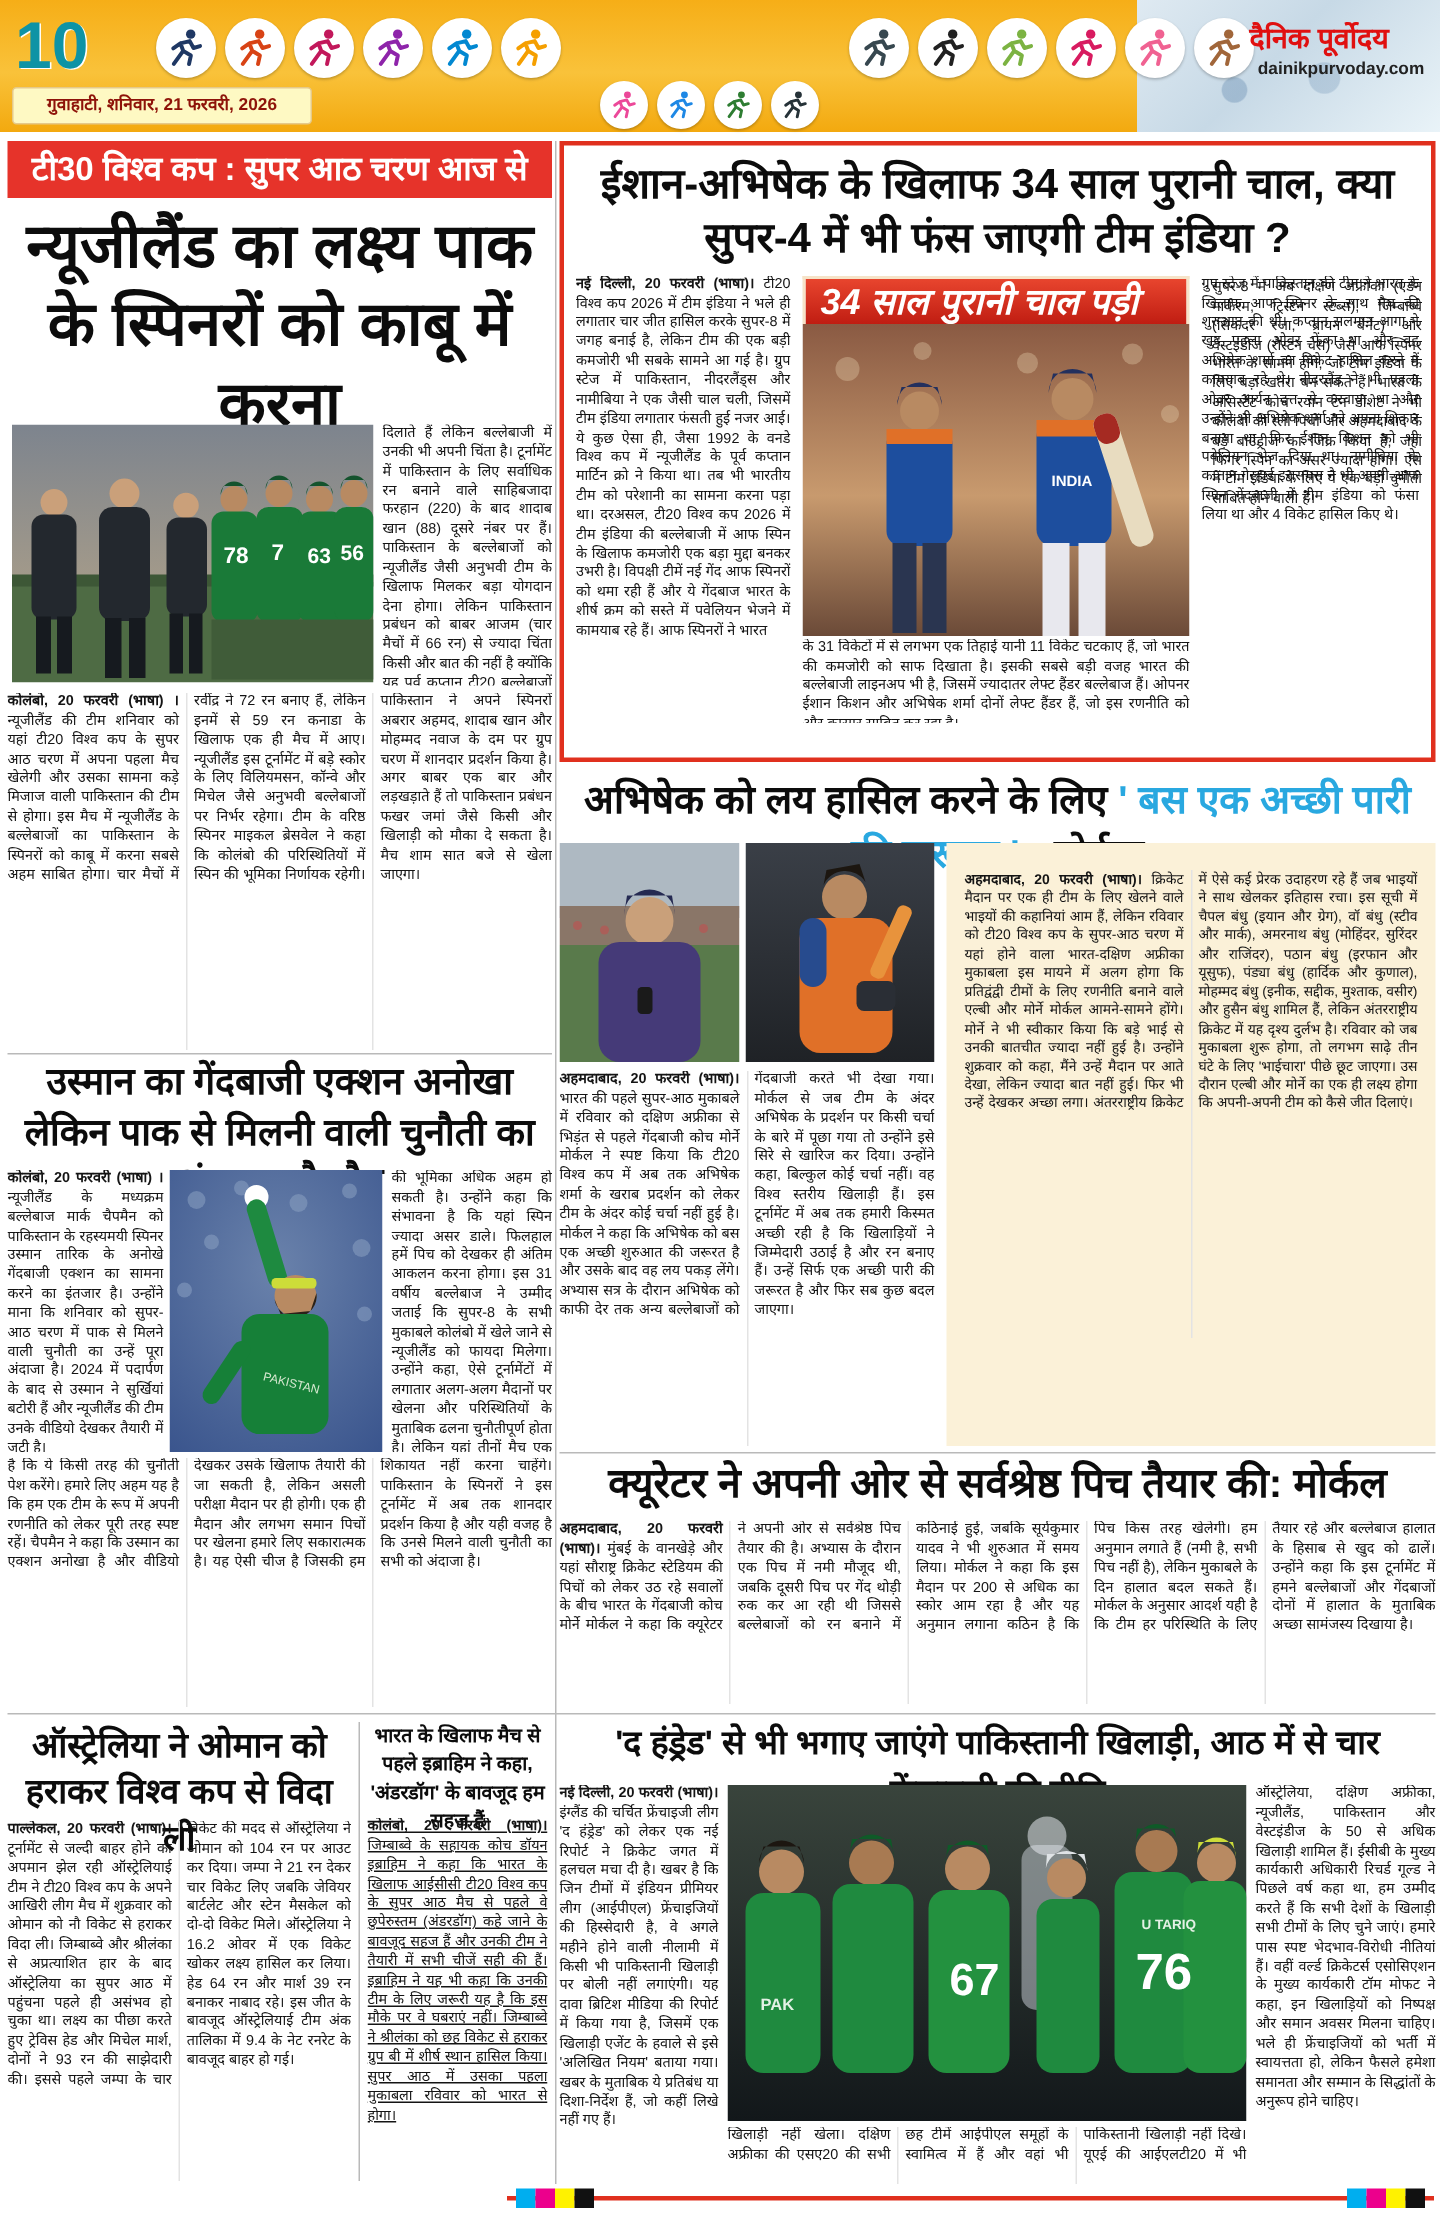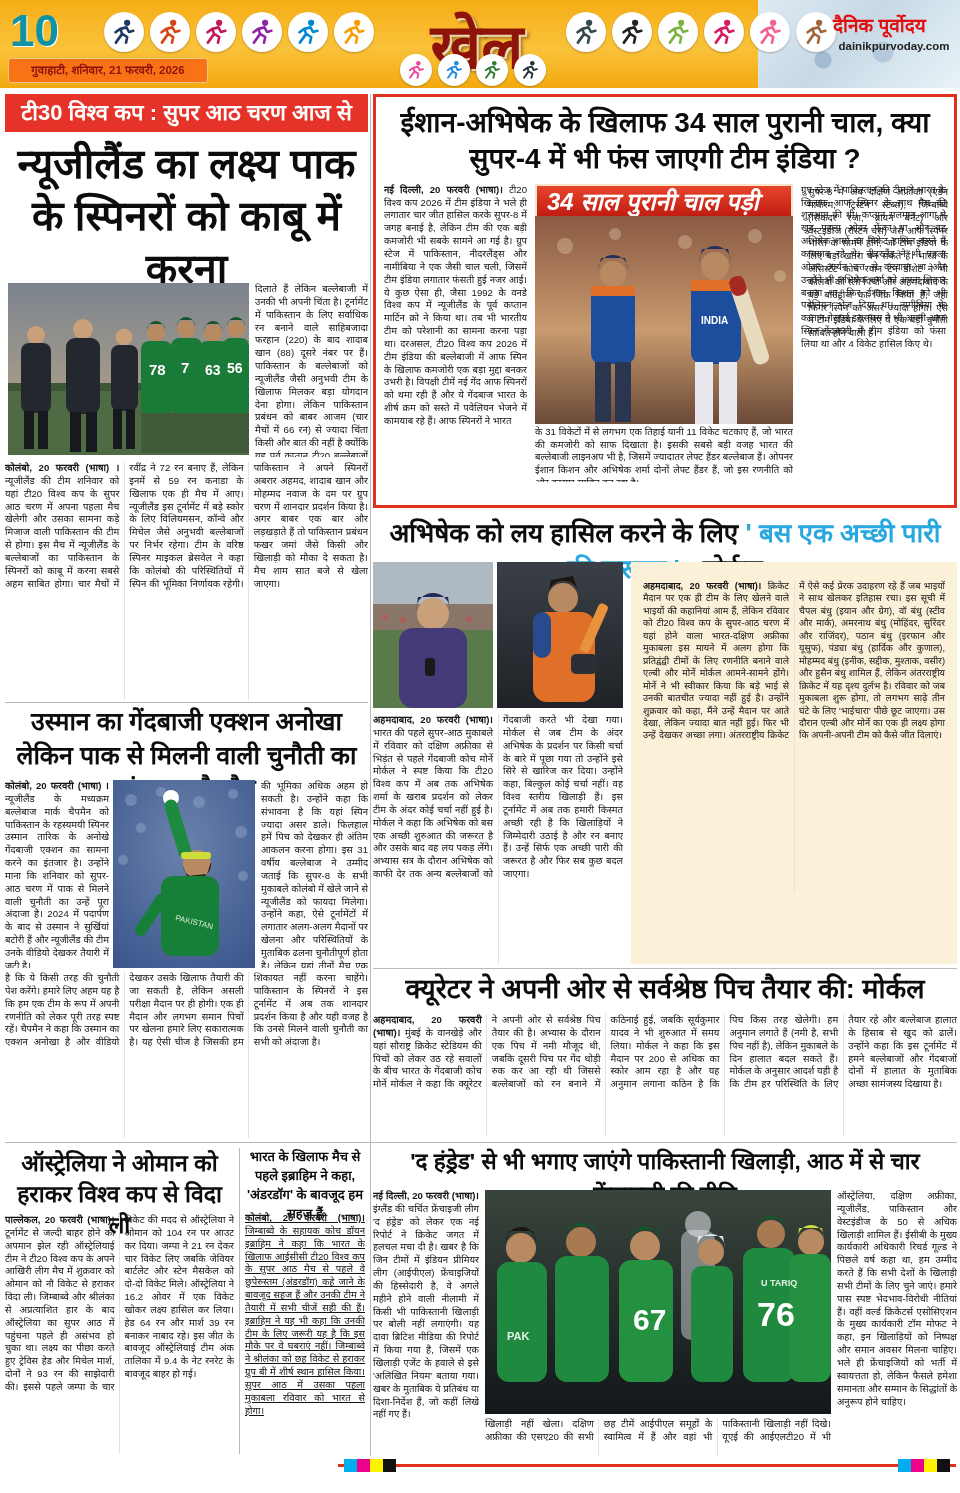--- a/index.html
+++ b/index.html
@@ -16,21 +16,21 @@
   .hdr-right { position:absolute; left:758px; top:0; width:202px; height:88px;
                background:linear-gradient(135deg,#dfeaf2 0%,#c7d9e6 45%,#e9f3f8 100%); }
   .hdr-right::after{content:"";position:absolute;left:20px;top:40px;width:150px;height:40px;
                background:radial-gradient(circle at 30% 50%, rgba(90,130,170,.35) 0 8px, transparent 9px),
                           radial-gradient(circle at 70% 30%, rgba(90,130,170,.25) 0 10px, transparent 11px);}
   .pgnum { position:absolute; left:10px; top:6px; font-size:44px; font-weight:bold;
            color:#0e93a5; text-shadow:1px 1px 0 #fff; }
   .masthead { position:absolute; left:392px; top:2px; width:170px; text-align:center;
               font-size:62px; font-weight:bold; color:#8e1309;
               text-shadow:2px 2px 0 #e9d9b0, 4px 4px 3px rgba(90,40,20,.45); }
-  .datebox { position:absolute; left:8px; top:58px; width:200px; height:25px; background:#f97316;
+  .datebox { position:absolute; left:8px; top:58px; width:200px; height:25px; background:#fef9c3;
              border:1px solid #e5c98a; border-radius:3px; text-align:center;
              font-size:11.5px; font-weight:bold; color:#8e1309; line-height:23px; }
   .brand { position:absolute; left:833px; top:12px; width:122px; text-align:left;
            font-size:19px; font-weight:bold; color:#e01010; }
   .site  { position:absolute; left:833px; top:40px; width:122px; text-align:center;
            font-size:11.5px; font-weight:bold; color:#222; }
   .sicon { display:inline-block; width:40px; height:40px; border-radius:50%;
            background:#fff; box-shadow:0 1px 2px rgba(0,0,0,.25); }
   .sicon svg { width:100%; height:100%; padding:5px; }
   .sicon.small { width:32px; height:32px; }
@@ -103,21 +103,20 @@
           <use href="#sprite-runner"></use>
         </svg></span>
     <span class="sicon" style="color:#0288d1"><svg>
           <use href="#sprite-runner"></use>
         </svg></span>
     <span class="sicon" style="color:#f59f00"><svg>
           <use href="#sprite-runner"></use>
         </svg></span>
   </div>
 
-  <div class="masthead">खेल</div>
 
   <div class="iconrow" style="left:566px; top:12px;">
     <span class="sicon" style="color:#37474f"><svg>
           <use href="#sprite-runner"></use>
         </svg></span>
     <span class="sicon" style="color:#212121"><svg>
           <use href="#sprite-runner"></use>
         </svg></span>
     <span class="sicon" style="color:#7cb342"><svg>
           <use href="#sprite-runner"></use>

